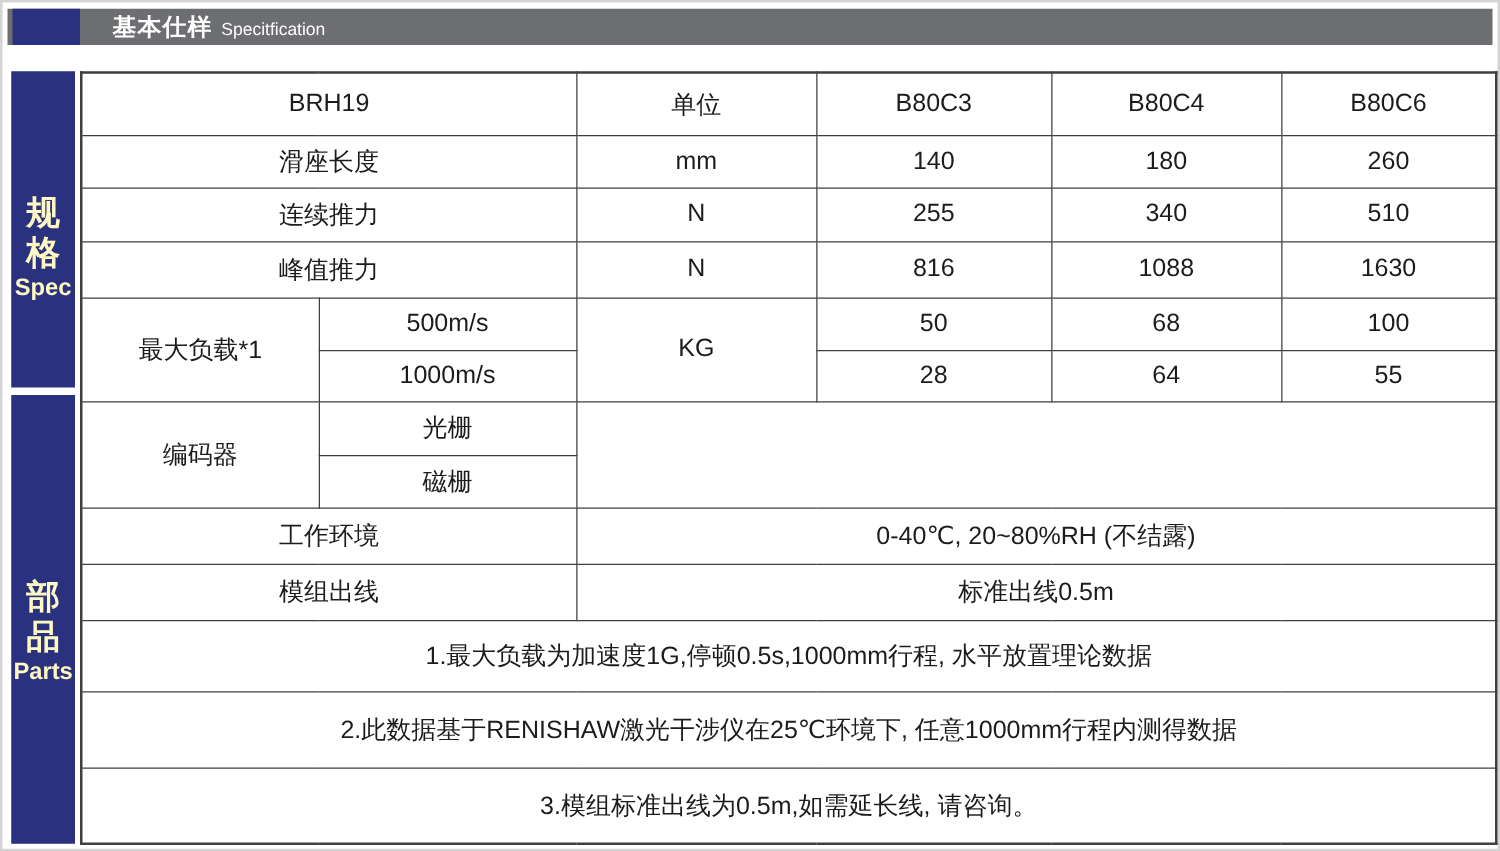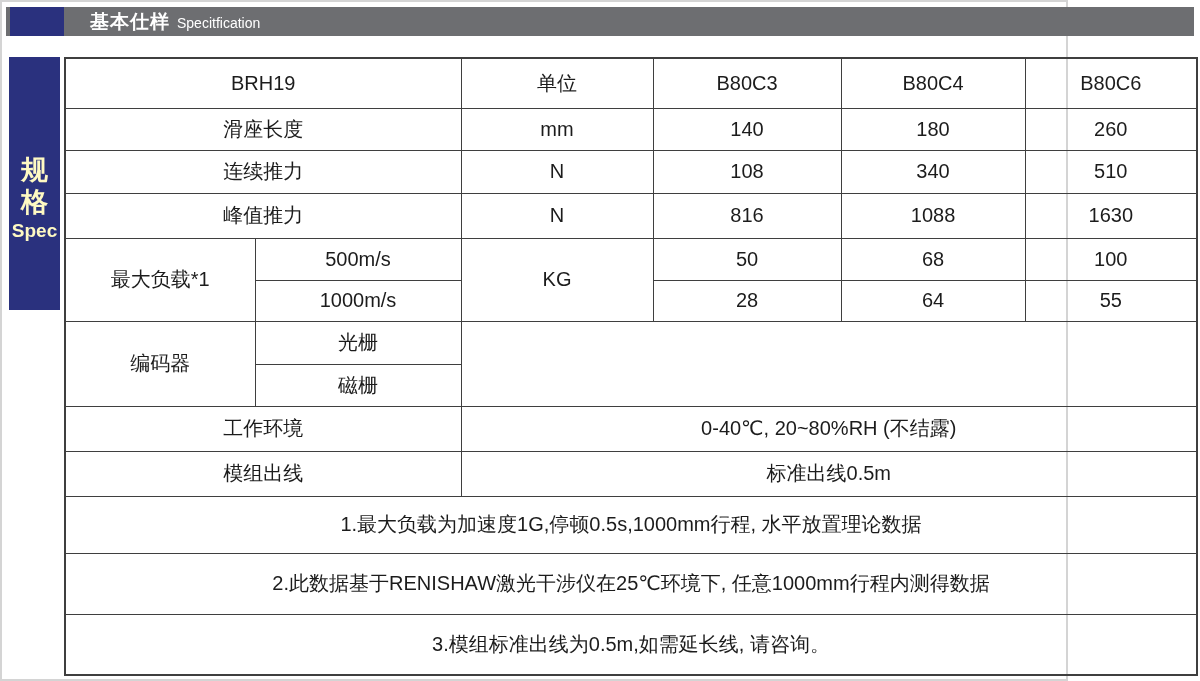--- a/index.html
+++ b/index.html
@@ -1,17 +1,17 @@
 <!DOCTYPE html>
 <html><head>
 <meta charset="utf-8">
 <style>
   html,body{margin:0;padding:0;width:1200px;height:681px;overflow:hidden;
     background:#ffffff;font-family:"Liberation Sans","DejaVu Sans",sans-serif;}
-  .page{position:relative;width:1068px;height:681px;box-sizing:border-box;
+  .page{position:relative;width:1200px;height:681px;box-sizing:border-box;
     border:2px solid #d4d4d4;background:#ffffff;}
 
   
   .header-bar{position:absolute;left:4px;top:5px;width:1188px;height:29px;
     background:#6d6e71;display:flex;align-items:center;}
   .header-accent{position:absolute;left:4px;top:0;width:54px;height:29px;background:#2a317e;}
   .header-title{position:absolute;left:84px;top:0;height:29px;display:flex;
     align-items:center;gap:7px;color:#ffffff;white-space:nowrap;}
   .t-zh{font-size:19px;font-weight:600;letter-spacing:1px;}
   .t-en{font-size:14px;font-weight:400;position:relative;top:1px;}
@@ -49,20 +49,24 @@
     <div class="header-title">
       <span class="t-zh">基本仕样</span>
       <span class="t-en">Specitfication</span>
     </div>
   </div>
 
   <div class="side side-spec">
     <div class="side-zh">规格</div>
     <div class="side-en">Spec</div>
   </div>
+  <div class="side side-parts">
+    <div class="side-zh">部品</div>
+    <div class="side-en">Parts</div>
+  </div>
 
   <table class="spec">
     <colgroup>
       <col style="width:190px">
         <col style="width:206px">
         <col style="width:192px">
       <col style="width:188px">
         <col style="width:184px">
         <col style="width:172px">
     </colgroup>
@@ -79,21 +83,21 @@
         <td colspan="2">滑座长度</td>
         <td>mm</td>
         <td>140</td>
         <td>180</td>
         <td>260</td>
       </tr>
 
       <tr class="h43">
         <td colspan="2">连续推力</td>
         <td>N</td>
-        <td>108</td>
+        <td>255</td>
         <td>340</td>
         <td>510</td>
       </tr>
 
       <tr class="h45">
         <td colspan="2">峰值推力</td>
         <td>N</td>
         <td>816</td>
         <td>1088</td>
         <td>1630</td>

